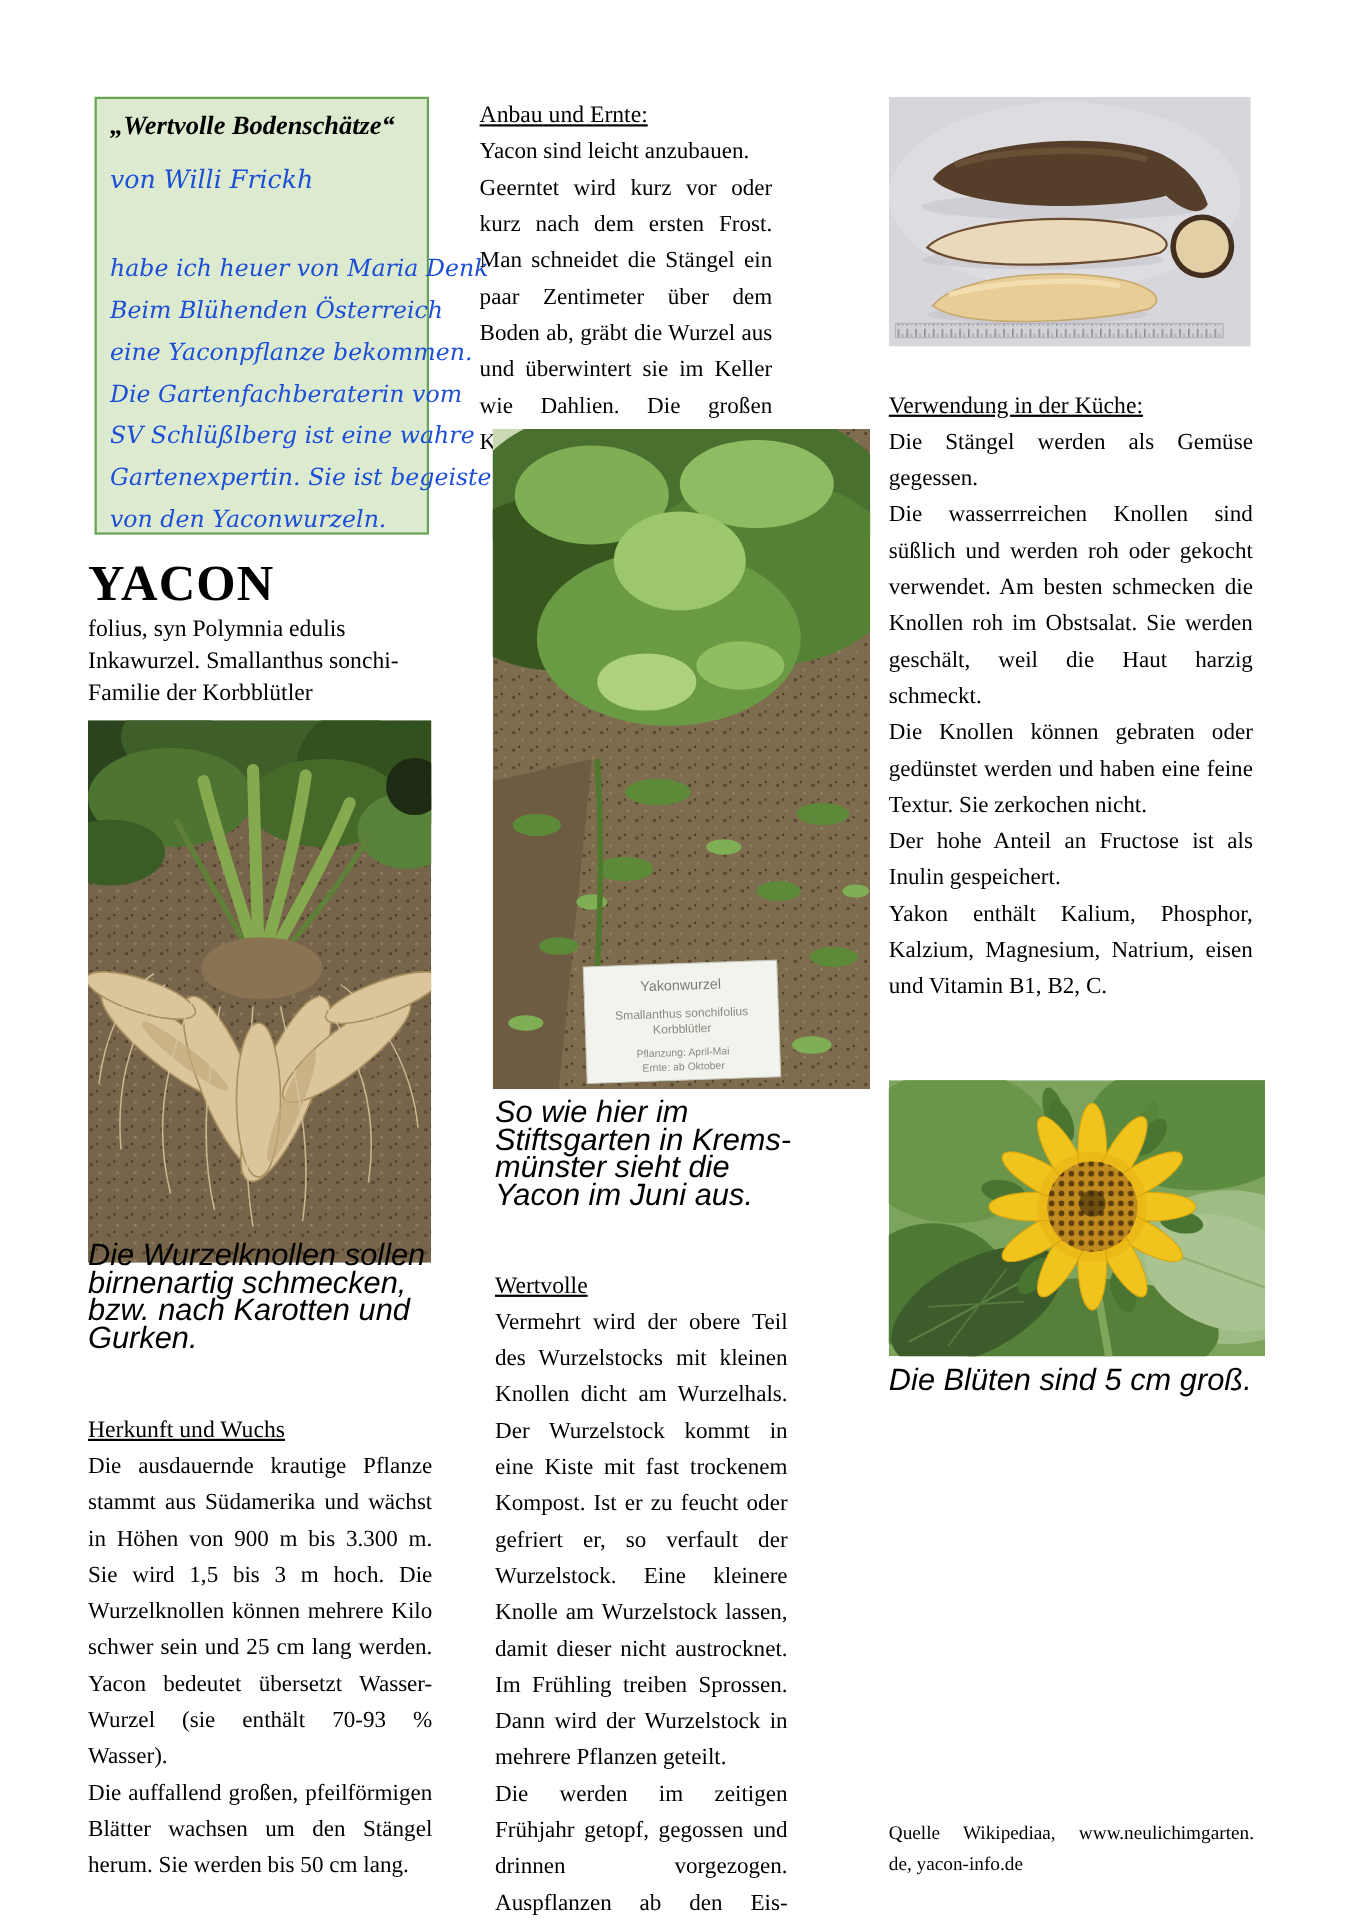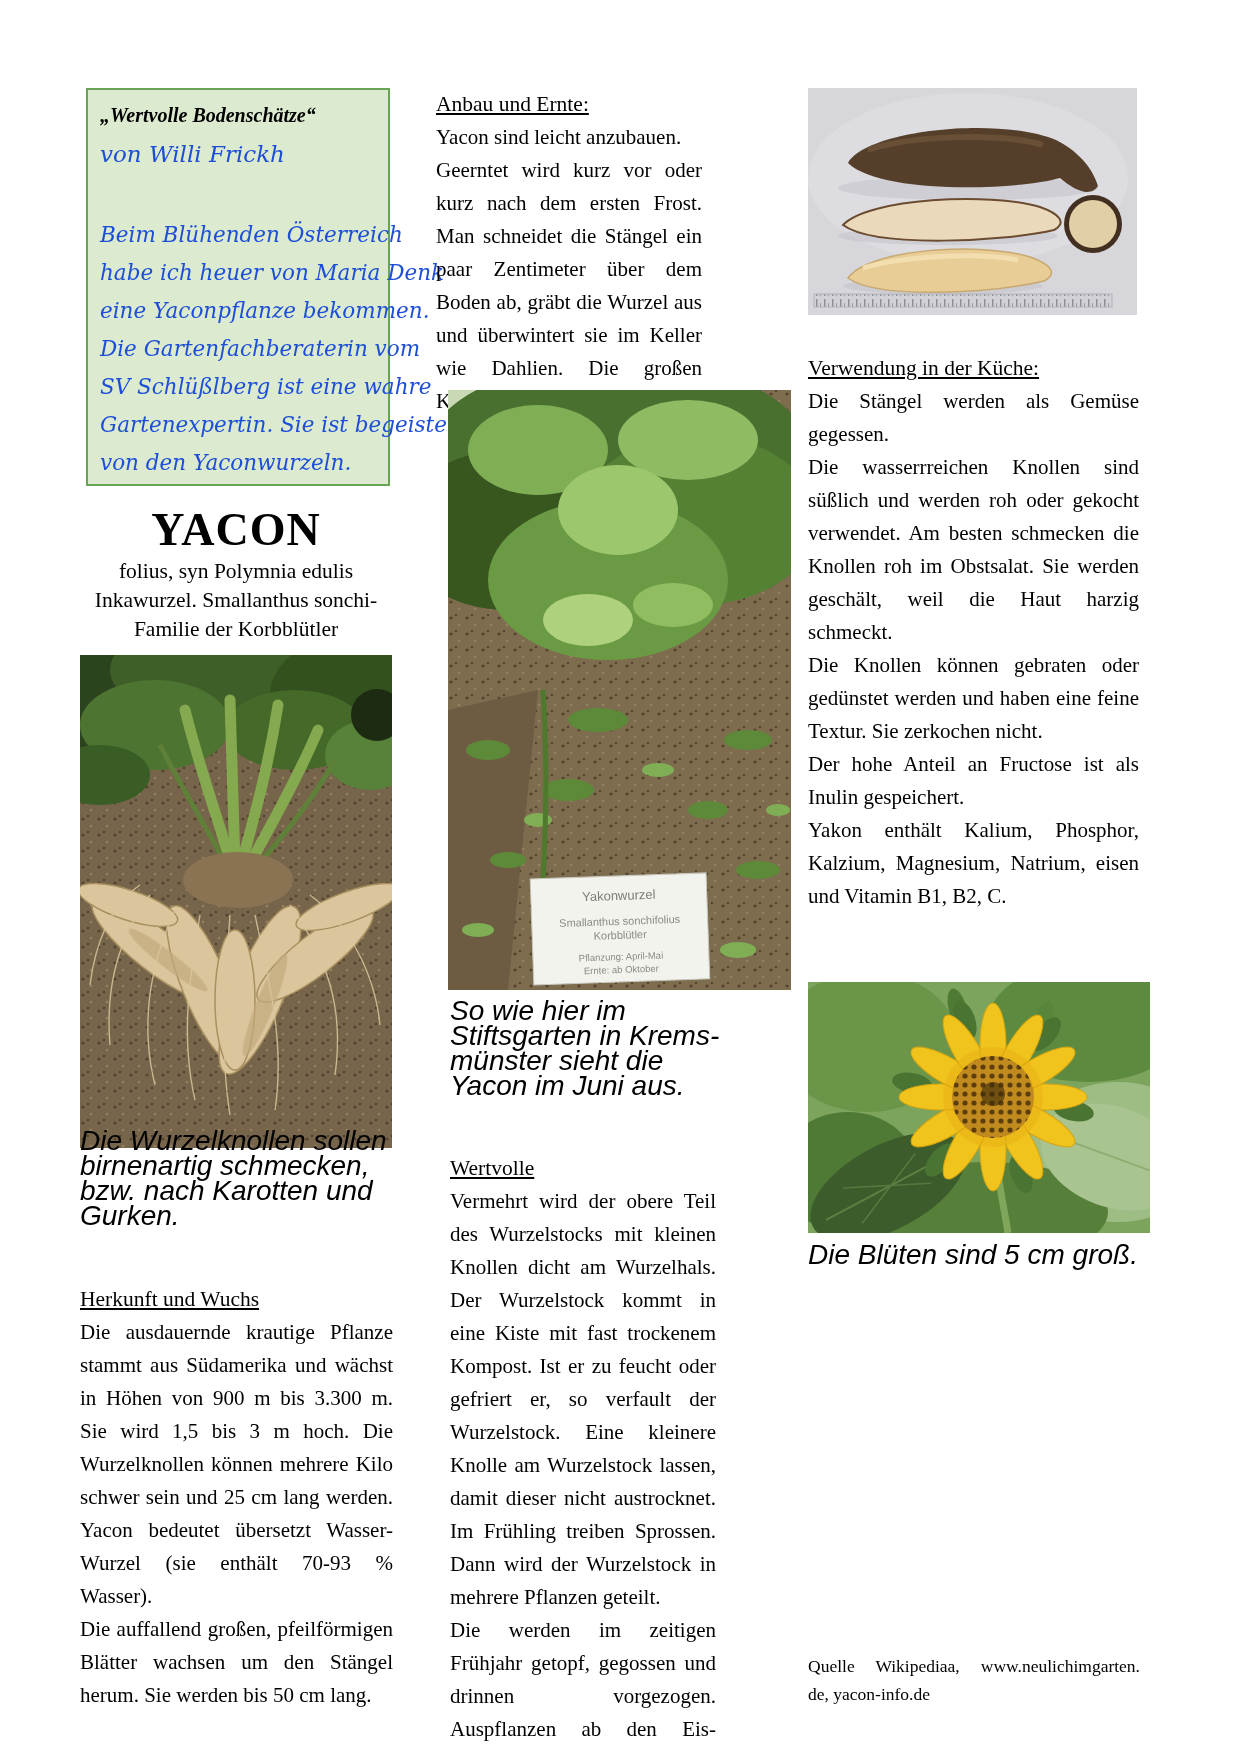--- a/index.html
+++ b/index.html
@@ -20,31 +20,31 @@
     font-size:28px; line-height:25px; text-align:left;
   }
 
   
   .green-box {
     left:86px; top:88px; width:304px; height:398px;
     background:#dcebcf; border:2px solid #68a455; padding:8px 12px;
   }
   .gb-title {
     font-family:"Liberation Serif", serif; font-weight:bold; font-style:italic;
-    font-size:20px; line-height:34px; color:#000; margin-bottom:4px;
+    font-size:24px; line-height:34px; color:#000; margin-bottom:14px;
   }
   .hand {
     font-family:"DejaVu Serif", cursive, serif; font-style:italic;
     color:#1d4ed8;
   }
   .gb-byline { font-size:23px; line-height:36px; margin-bottom:44px; }
   .gb-line { font-size:21.5px; line-height:38px; white-space:nowrap; }
 
   
-  .title-block { left:80px; top:503px; width:312px; text-align:center; }
+  .title-block { left:80px; top:503px; width:312px; text-align:left; }
   .main-title { font-size:46px; line-height:54px; font-weight:bold; letter-spacing:1px; }
   .subtitle-line { font-size:21.5px; line-height:29px; }
 
   
   .roots-photo   { left:80px;  top:655px;  }
   .roots-caption { left:80px;  top:1128px; width:312px; }
   .herkunft      { left:80px;  top:1283px; width:313px; }
 
   .anbau         { left:436px; top:88px;   width:266px; }
   .garden-photo  { left:448px; top:390px;  }
@@ -66,22 +66,22 @@
   .sign-t2 { font-size:11px; }
   .sign-t3 { font-size:9.5px; }
 </style>
 </head>
 <body>
 
 <div class="abs green-box">
   <div class="gb-title">„Wertvolle Bodenschätze“</div>
   <div class="hand gb-byline">von Willi Frickh</div>
   <div>
+    <div class="hand gb-line">habe ich heuer von Maria Denk</div>
     <div class="hand gb-line">Beim Blühenden Österreich</div>
-    <div class="hand gb-line">habe ich heuer von Maria Denk</div>
     <div class="hand gb-line">eine Yaconpflanze bekommen.</div>
     <div class="hand gb-line">Die Gartenfachberaterin vom</div>
     <div class="hand gb-line">SV Schlüßlberg ist eine wahre</div>
     <div class="hand gb-line">Gartenexpertin. Sie ist begeistert</div>
     <div class="hand gb-line">von den Yaconwurzeln.</div>
   </div>
 </div>
 
 <div class="abs title-block">
   <div class="main-title">YACON</div>

